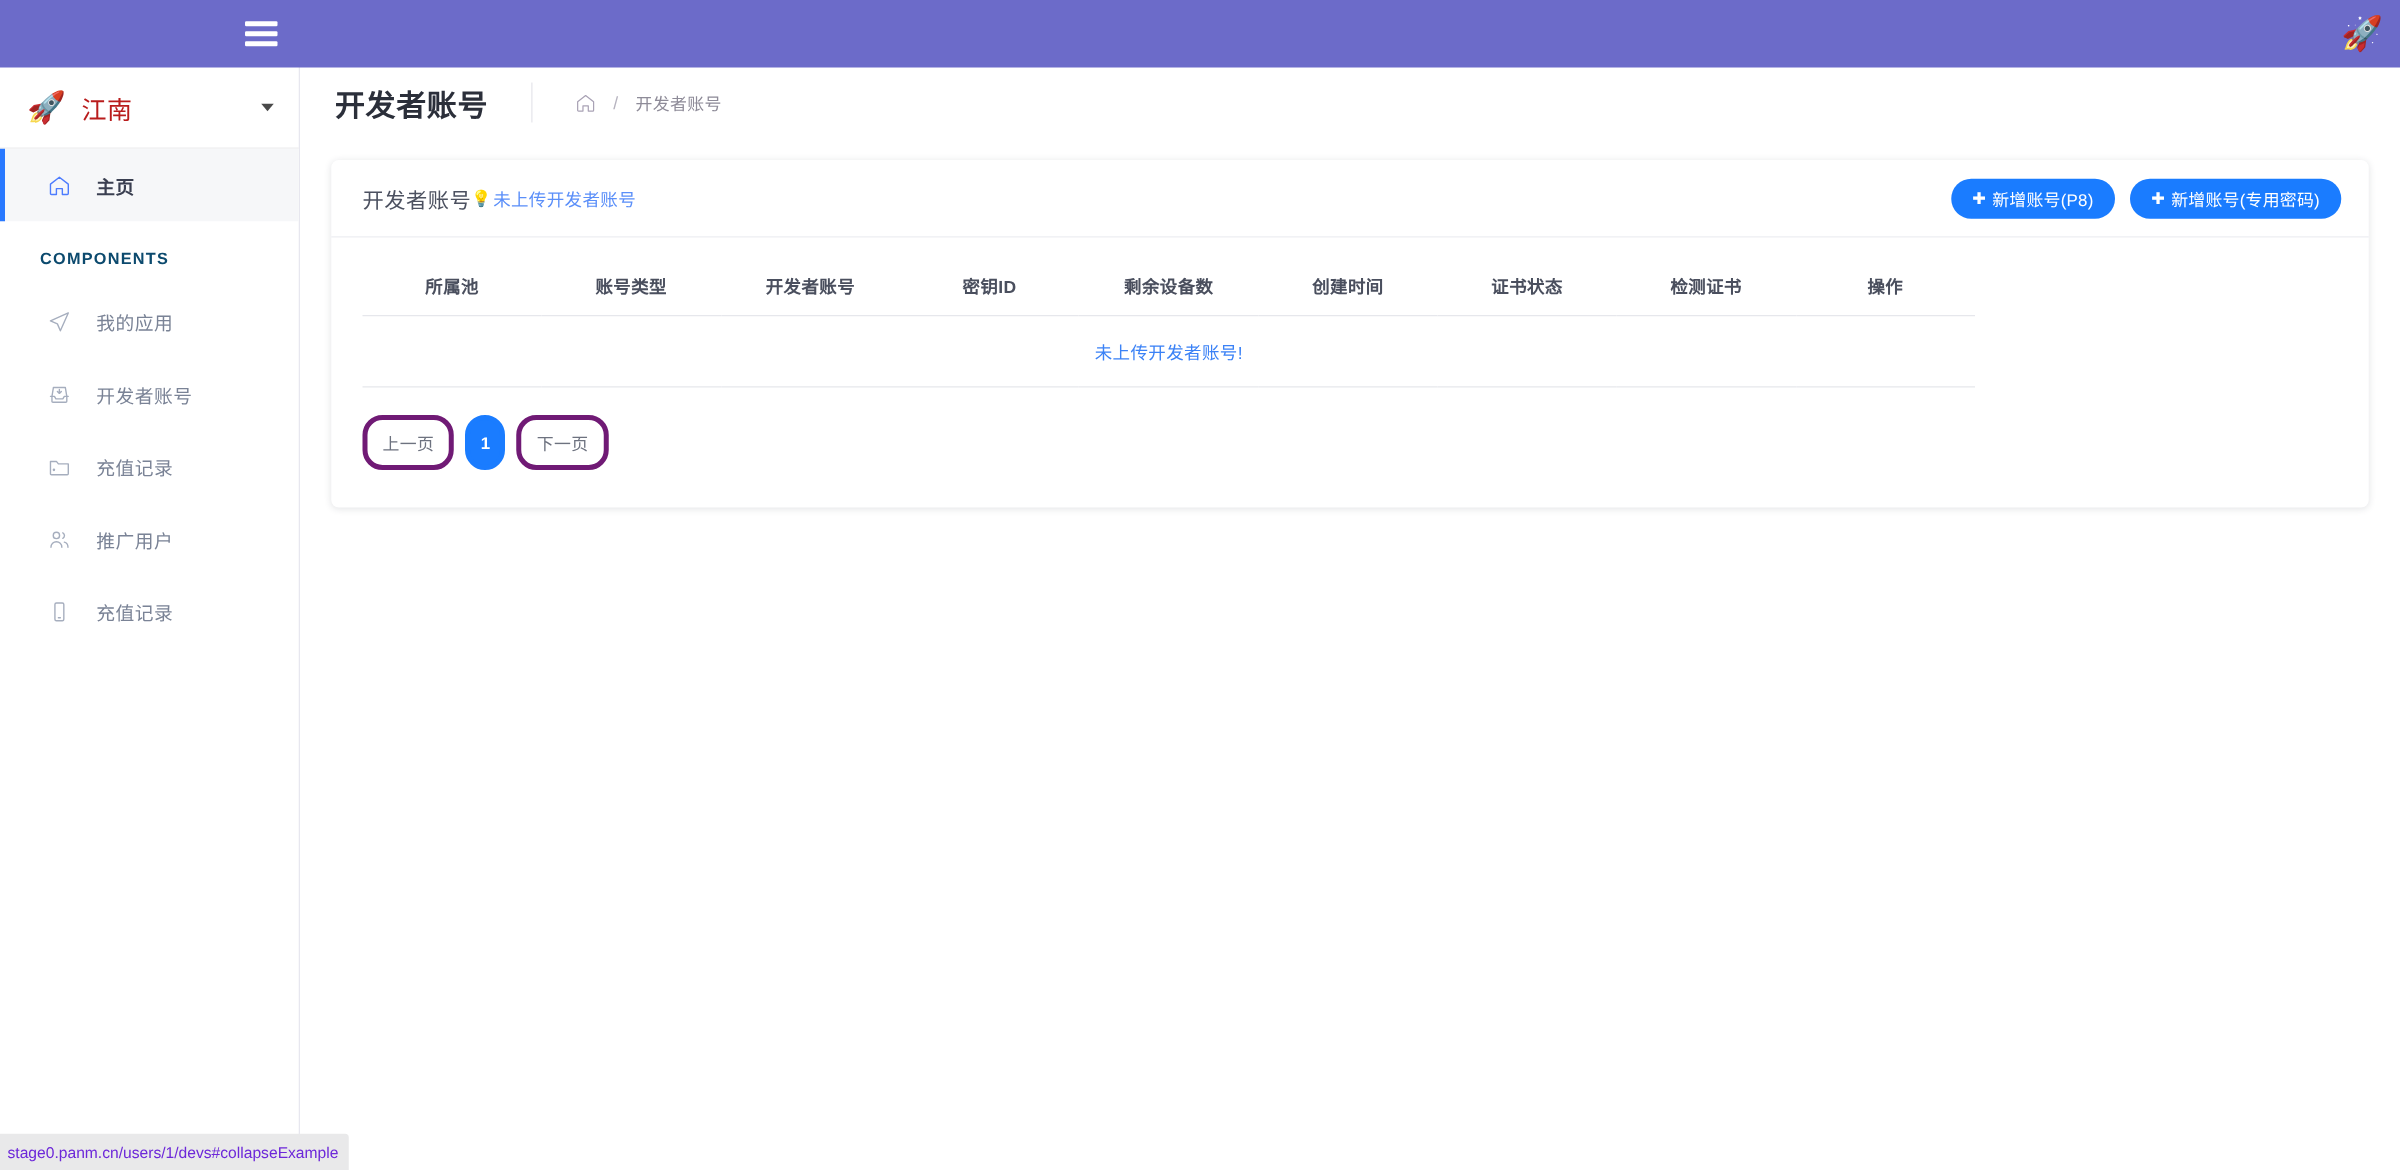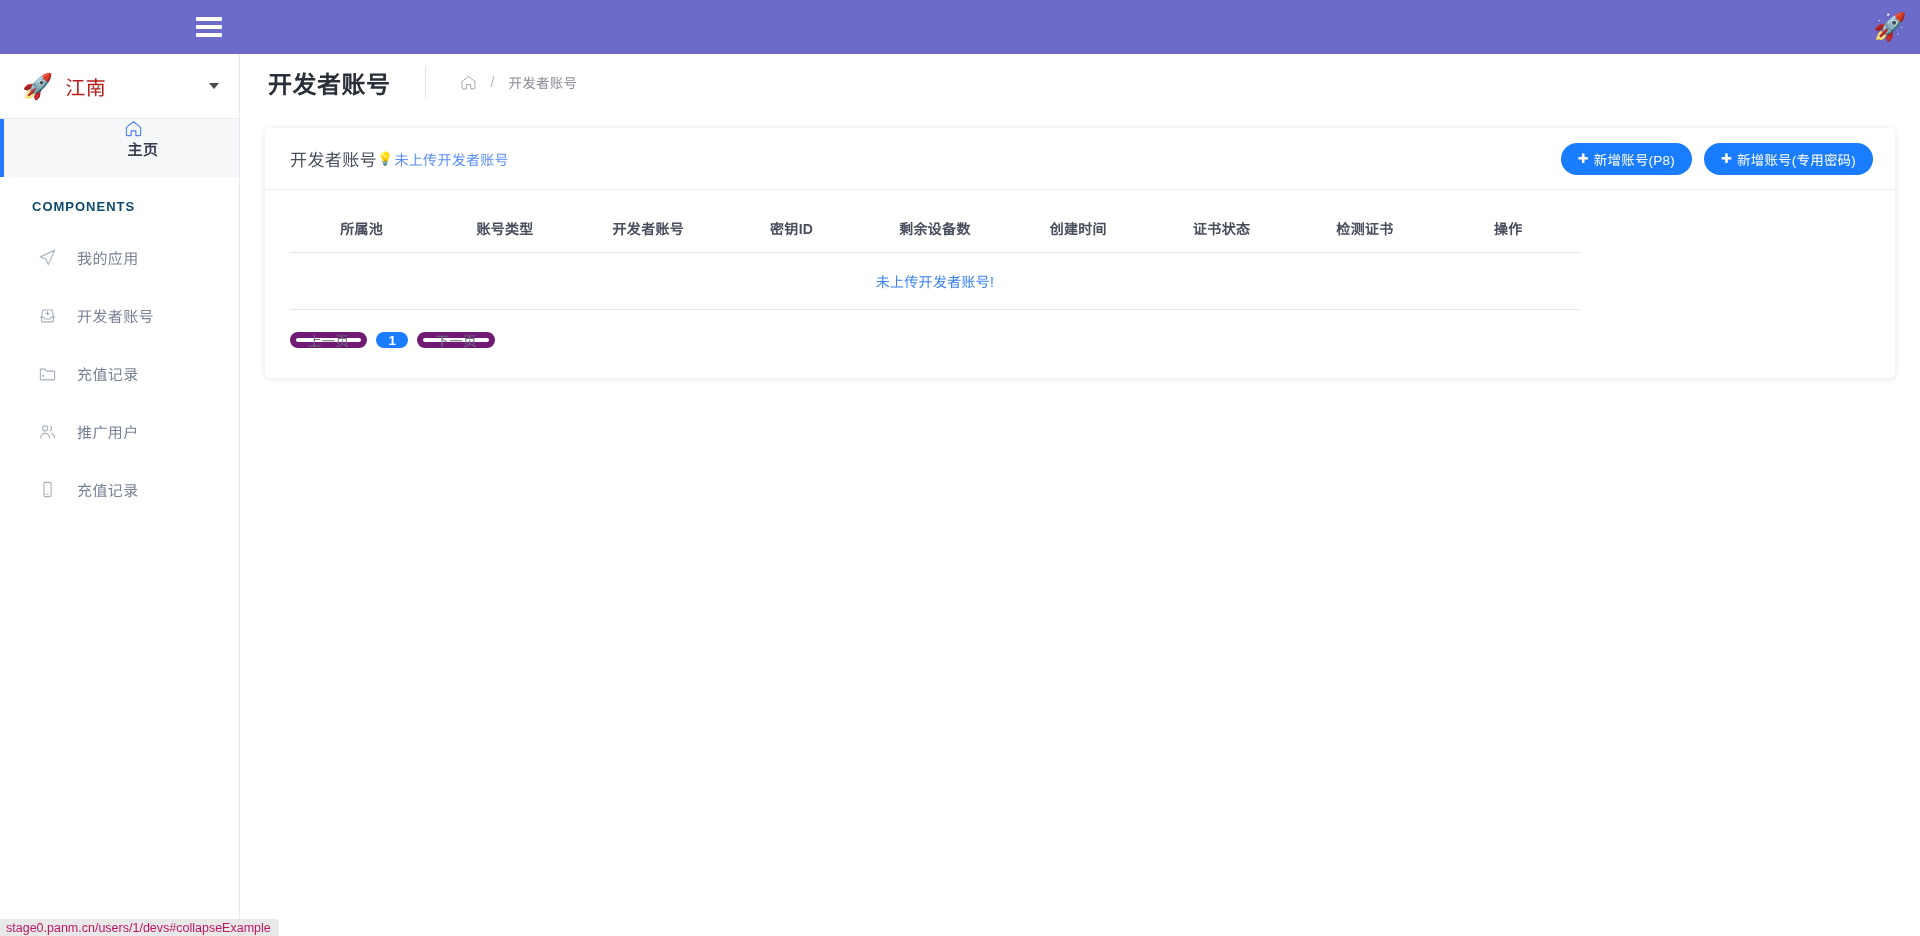--- a/index.html
+++ b/index.html
@@ -98,21 +98,20 @@
     display: flex;
     align-items: center;
     padding-left: 34px;
     cursor: pointer;
     border-left: 4px solid transparent;
     text-decoration: none;
   }
   .nav-item.active {
     background: #f6f7f9;
     border-left: 4px solid #2979ff;
-    flex-direction: column;
   }
   .nav-item.active .nav-icon svg { stroke: #4d7cfe; }
   .nav-item.active .nav-label { color: #3a3f51; font-weight: 600; }
   .nav-icon {
     width: 30px;
     display: flex;
     align-items: center;
     justify-content: flex-start;
   }
   .nav-icon svg {
@@ -273,23 +272,23 @@
     letter-spacing: .3px;
   }
 
   .pagination {
     display: flex;
     gap: 9px;
     margin-top: 22px;
   }
   .page-btn {
     min-width: 54px;
-    height: 16px;
+    height: 44px;
     border-radius: 16px;
-    border: 6px solid #701a75;
+    border: 4px solid #701a75;
     background: #ffffff;
     color: #6d727f;
     font-size: 13.5px;
     font-family: inherit;
     display: inline-flex;
     align-items: center;
     justify-content: center;
     cursor: pointer;
     padding: 0 12px;
     letter-spacing: .3px;
@@ -301,23 +300,23 @@
     background: #1a7cff;
     border-color: #1a7cff;
     color: #ffffff;
     font-weight: 600;
   }
 
   
   .statusbar {
     position: absolute;
     left: 0; bottom: 0;
-    height: 17px;
+    height: 29px;
     background: #e9e9ea;
-    color: #be185d;
+    color: #6d28d9;
     font-size: 12.5px;
     display: flex;
     align-items: center;
     padding: 0 8px 0 6px;
     border-top-right-radius: 3px;
     z-index: 30;
     font-family: "Liberation Sans", sans-serif;
   }
 </style>
 </head>

